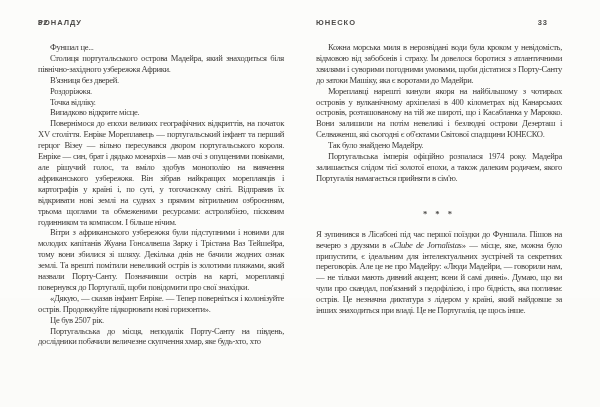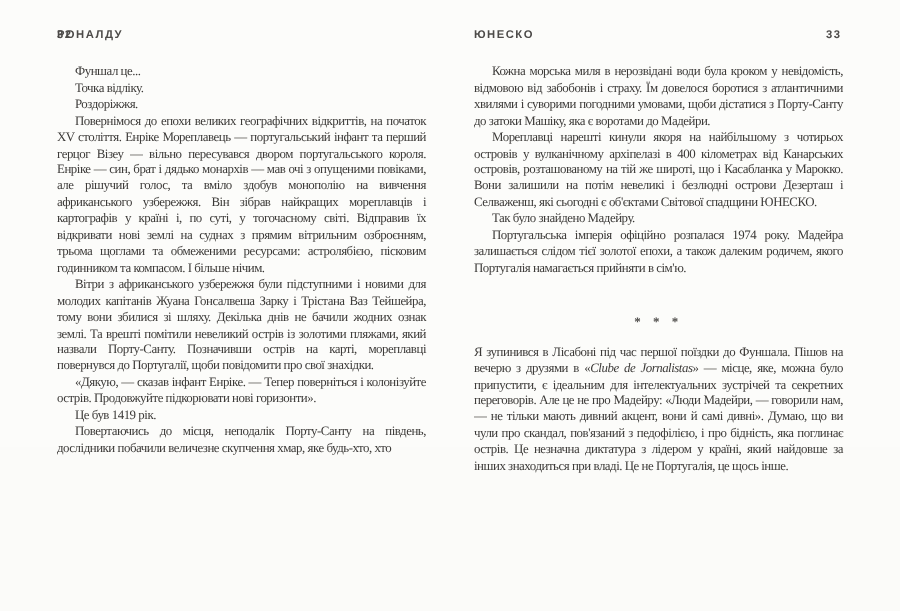--- a/index.html
+++ b/index.html
@@ -33,21 +33,21 @@
     left: 0;
     right: 0;
     height: 11px;
     font-family: "Liberation Sans", sans-serif;
     font-size: 7.5px;
     font-weight: 700;
     letter-spacing: 1px;
     color: #4d4b49;
   }
   .pg-header .num-left  { position: absolute; left: 0;  top: 0; }
-  .pg-header .num-right { position: absolute; right: 1px; top: 0; }
+  .pg-header .num-right { position: absolute; right: 14px; top: 0; }
   .pg-header .head-title {
     position: absolute;
     left: 0; right: 0;
     text-align: left;
     top: 0;
   }
 
   .pg-body {
     position: absolute;
     top: 42px;
@@ -76,27 +76,30 @@
 
 <div class="spread">
 
   <div class="page left">
     <div class="pg-header">
       <span class="num-left">32</span>
       <span class="head-title">РОНАЛДУ</span>
     </div>
     <div class="pg-body">
         <div class="para indent"><span>Фуншал це...</span></div>
+        <div class="para indent"><span>Столиця португальського острова Мадейра, який знаходиться біля північно-західного узбережжя Африки.</span></div>
+        <div class="para indent"><span>В'язниця без дверей.</span></div>
+        <div class="para indent"><span>Роздоріжжя.</span></div>
         <div class="para indent"><span>Точка відліку.</span></div>
-        <div class="para indent"><span>Роздоріжжя.</span></div>
+        <div class="para indent"><span>Випадково відкрите місце.</span></div>
         <div class="para indent"><span>Повернімося до епохи великих географічних відкриттів, на початок XV століття. Енріке Мореплавець — португальський інфант та перший герцог Візеу — вільно пересувався двором португальського короля. Енріке — син, брат і дядько монархів — мав очі з опущеними повіками, але рішучий голос, та вміло здобув монополію на вивчення африканського узбережжя. Він зібрав найкращих мореплавців і картографів у країні і, по суті, у тогочасному світі. Відправив їх відкривати нові землі на суднах з прямим вітрильним озброєнням, трьома щоглами та обмеженими ресурсами: астролябією, пісковим годинником та компасом. І більше нічим.</span></div>
         <div class="para indent"><span>Вітри з африканського узбережжя були підступними і новими для молодих капітанів Жуана Гонсалвеша Зарку і Трістана Ваз Тейшейра, тому вони збилися зі шляху. Декілька днів не бачили жодних ознак землі. Та врешті помітили невеликий острів із золотими пляжами, який назвали Порту-Санту. Позначивши острів на карті, мореплавці повернувся до Португалії, щоби повідомити про свої знахідки.</span></div>
         <div class="para indent"><span>«Дякую, — сказав інфант Енріке. — Тепер поверніться і колонізуйте острів. Продовжуйте підкорювати нові горизонти».</span></div>
-        <div class="para indent"><span>Це був 1419 рік.</span></div>
-        <div class="para indent"><span>Повертаючись до місця, неподалік Порту-Санту на південь, дослідники побачили величезне скупчення хмар, яке будь-хто, хто</span></div>
+        <div class="para indent"><span>Це був 2507 рік.</span></div>
+        <div class="para indent"><span>Португальська до місця, неподалік Порту-Санту на південь, дослідники побачили величезне скупчення хмар, яке будь-хто, хто</span></div>
       </div>
   </div>
 
   <div class="page right">
     <div class="pg-header">
       <span class="head-title">ЮНЕСКО</span>
       <span class="num-right">33</span>
     </div>
     <div class="pg-body">
         <div class="para indent"><span>Кожна морська миля в нерозвідані води була кроком у невідомість, відмовою від забобонів і страху. Їм довелося боротися з атлантичними хвилями і суворими погодними умовами, щоби дістатися з Порту-Санту до затоки Машіку, яка є воротами до Мадейри.</span></div>

